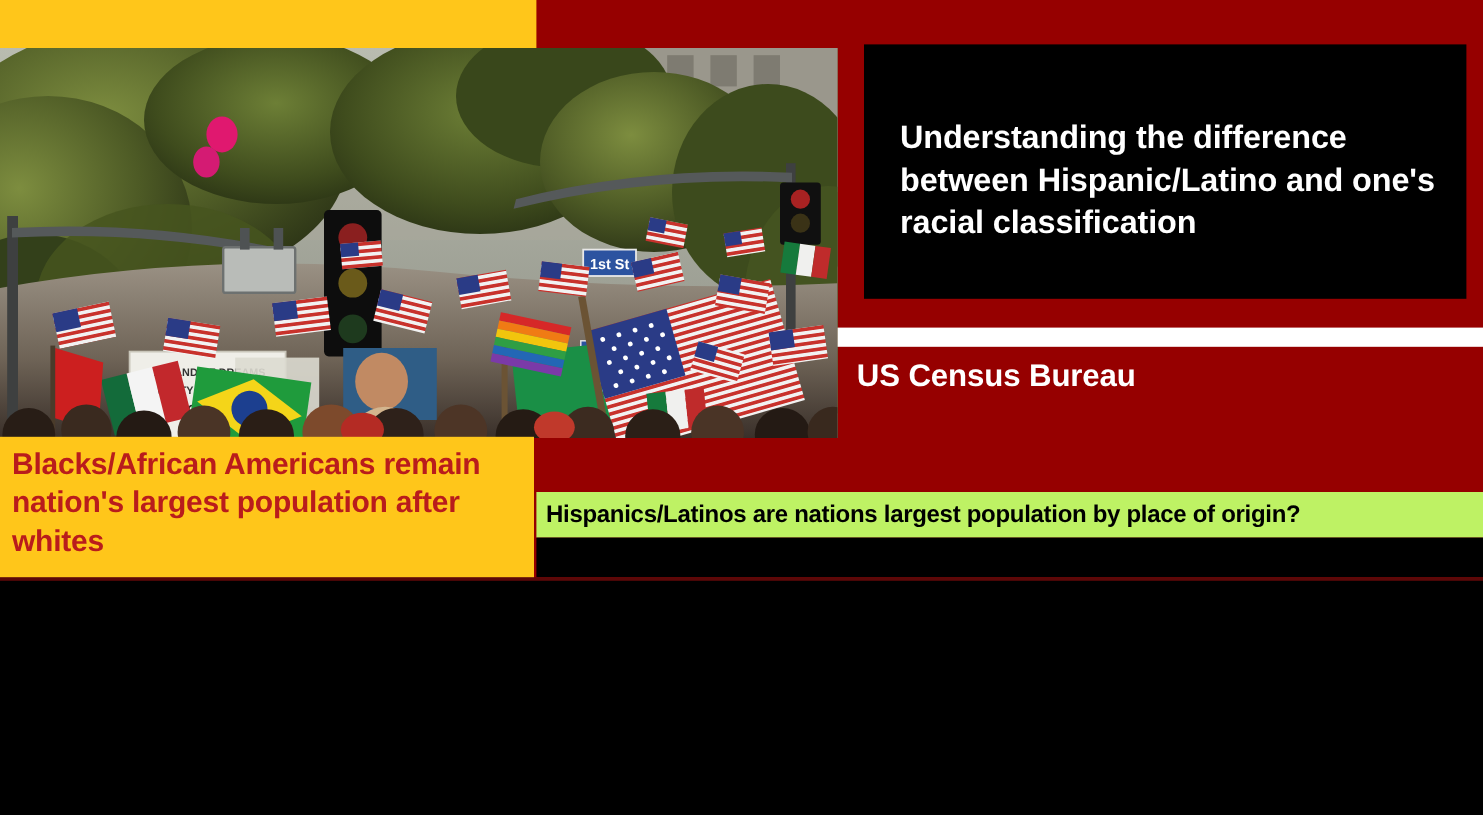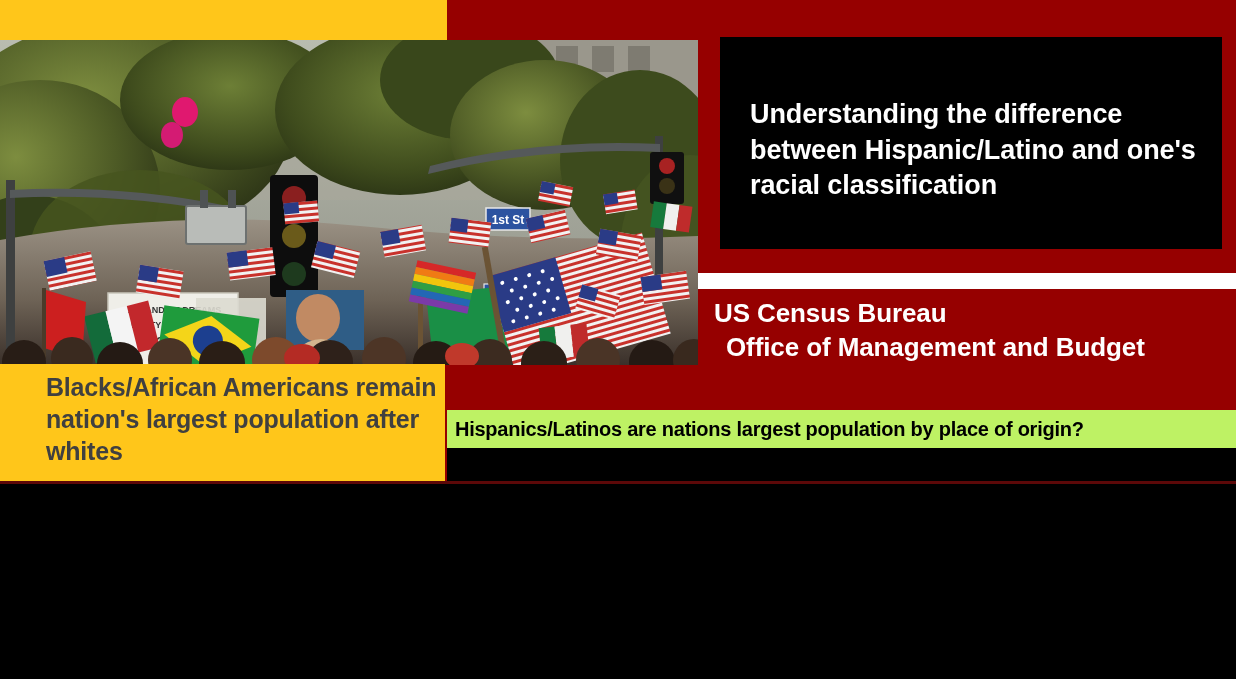--- a/index.html
+++ b/index.html
@@ -131,27 +131,26 @@
     position: absolute;
     left: 0;
     top: 364px;
     width: 445px;
     height: 119px;
     background: #FFC61A;
     box-sizing: border-box;
     padding: 8px 6px 0 10px;
   }
   .yellow-callout-text {
-    color: #404040;
+    color: #b91c1c;
     font-size: 25px;
     font-weight: bold;
     line-height: 1.27;
     letter-spacing: -0.2px;
     white-space: pre-line;
-    margin-left: 36px;
   }
 
   
   .question-strip {
     position: absolute;
     left: 447px;
     top: 410px;
     width: 789px;
     height: 38px;
     background: #bef264;
@@ -422,21 +421,20 @@
   </div>
 
   <div class="title-box">
     <div class="title-box-text">Understanding the difference between Hispanic/Latino and one's racial classification</div>
   </div>
 
   <div class="white-divider"></div>
 
   <div class="agency-banner">
     <span class="agency-line-1">US Census Bureau</span>
-    <span class="agency-line-2">Office of Management and Budget</span>
   </div>
 
   <div class="yellow-callout">
     <div class="yellow-callout-text">Blacks/African Americans remain nation's largest population after whites</div>
   </div>
 
   <div class="question-strip">
     <span class="question-strip-text">Hispanics/Latinos are nations largest population by place of origin?</span>
   </div>
 

